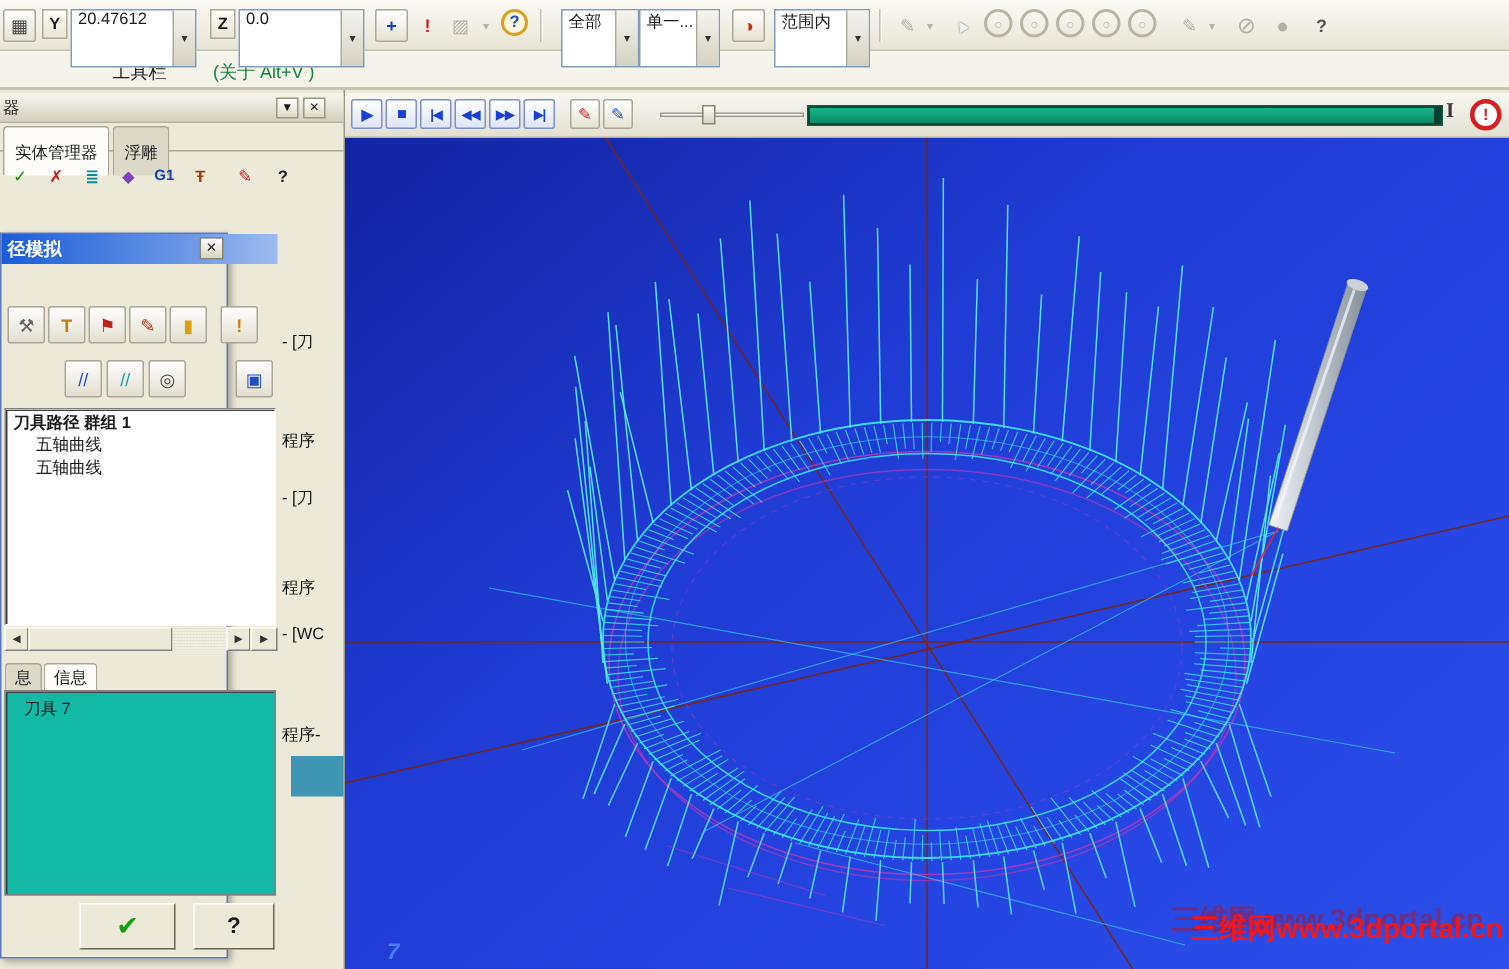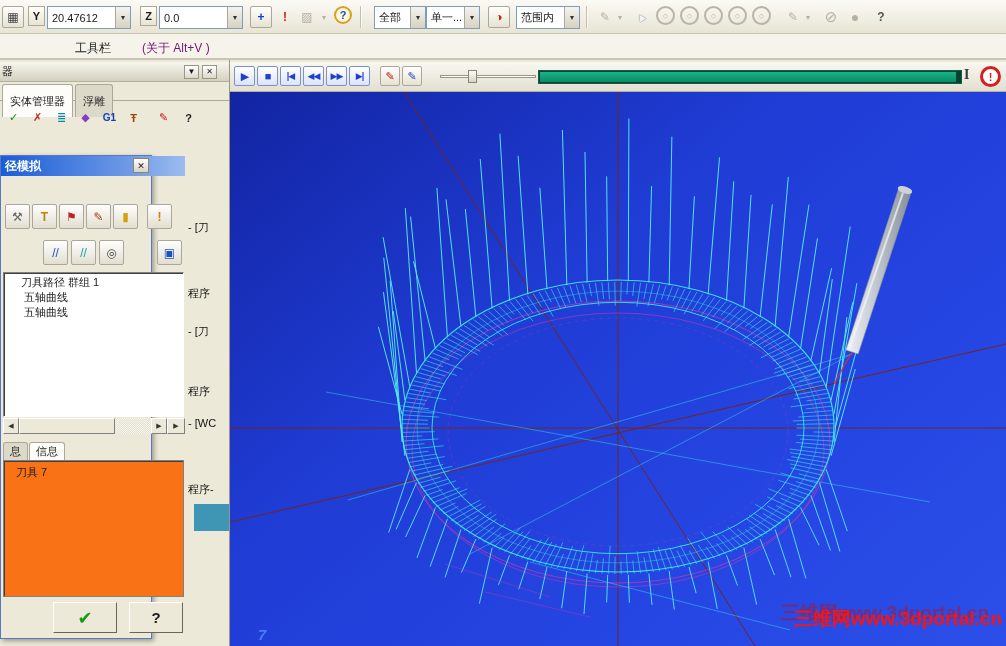--- a/index.html
+++ b/index.html
@@ -7,21 +7,21 @@
   body{font-family:"Liberation Sans","DejaVu Sans",sans-serif;font-size:12px;background:#ece9d8;position:relative;overflow:hidden;color:#1a1a1a}
 
   
   .toolbar-top{position:absolute;left:0;top:0;width:1006px;height:34px;background:linear-gradient(#fbfaf5,#e8e4d5);border-bottom:1px solid #c6c2b2;z-index:20}
   .t-item{position:absolute;top:6px;height:22px;display:flex;align-items:center;justify-content:center}
   .ib{width:22px;border:1px solid transparent;border-radius:2px;color:#444;font-size:12px}
   .ib.raised{border:1px solid #aca899;background:linear-gradient(#ffffff,#e6e2d2)}
   .ib.disabled{color:#b4b0a2}
   .sep{width:2px;height:22px;border-left:1px solid #c4c0b0;border-right:1px solid #fbfaf5}
   .coordbtn{width:17px;height:20px;border:1px solid #aca899;background:linear-gradient(#fffef8,#e8e4d4);font-weight:bold;font-size:11px;display:flex;align-items:center;justify-content:center}
-  .combo{background:#fff;border:1px solid #7f9db9;height:23px;display:flex;align-items:center;font-size:11px}
+  .combo{background:#fff;border:1px solid #7f9db9;height:39px;display:flex;align-items:flex-start;font-size:11px}
   .combo .ctext{padding:0 4px;white-space:nowrap;overflow:hidden;flex:1}
   .combo .carrow{width:15px;height:100%;background:linear-gradient(#f4f3ee,#d6d2c2);border-left:1px solid #aca899;display:flex;align-items:center;justify-content:center;font-size:8px;color:#333}
   .roundic{width:19px;height:19px;border-radius:50%;border:2px solid #b8b4a6;color:#b8b4a6;display:flex;align-items:center;justify-content:center;font-size:9px}
   .helpbadge{width:18px;height:18px;border-radius:50%;border:2px solid #d8a020;color:#2050c0;font-weight:bold;font-size:11px;display:flex;align-items:center;justify-content:center;background:#fdf6da}
 
   
   .menu-row{position:absolute;left:0;top:34px;width:1006px;height:26px;background:#f5f3ea;border-bottom:2px solid #c9c5b5;z-index:19}
   .menu-row span{position:absolute;top:6px;font-size:12px}
 
   
@@ -37,31 +37,31 @@
   .strip-item{position:absolute;left:188px;width:41px;font-size:11px;white-space:nowrap;overflow:hidden;color:#111}
   .strip-sel{position:absolute;left:194px;top:444px;width:35px;height:27px;background:#3e95b4}
 
   
   .dialog{position:absolute;left:0;top:155px;width:152px;height:484px;background:#ece9d8;border:1px solid #5a78c0;box-shadow:2px 2px 5px rgba(0,0,0,.35);z-index:10}
   .dlg-title{position:absolute;left:0;top:0;width:184px;height:20px;background:linear-gradient(90deg,#1a5cd8,#6f9ae6 70%,#9dbcf0);color:#fff;font-weight:bold;font-size:12px;display:flex;align-items:center;padding-left:4px}
   .dlg-close{position:absolute;right:2px;top:2px;width:16px;height:15px;border:1px solid #8a8674;background:linear-gradient(#fff,#d8d4c4);color:#222;font-size:9px;display:flex;align-items:center;justify-content:center}
   .dlg-btn{position:absolute;width:25px;height:25px;border:1px solid #aca899;border-radius:2px;background:linear-gradient(#fefefe,#e2decf);display:flex;align-items:center;justify-content:center;font-size:12px}
   .tree{position:absolute;left:2px;top:116px;width:181px;height:145px;background:#fff;border:1px solid #808080;border-right-color:#fff;border-bottom-color:#fff;box-shadow:inset 1px 1px 0 #404040;font-size:11px;padding-top:2px;overflow:hidden}
   .tree-row{height:15px;line-height:15px;white-space:nowrap}
-  .tree-row.root{padding-left:17px;font-weight:normal}
+  .tree-row.root{padding-left:5px;font-weight:bold}
   .tree-row.child{padding-left:20px}
   .tree-row.bold{font-weight:bold}
   .hscroll{position:absolute;left:2px;top:262px;width:182px;height:16px;background:#f2f0e4;display:flex}
   .sbtn{width:16px;height:16px;border:1px solid;border-color:#fff #808080 #808080 #fff;background:#ece9d8;font-size:7px;display:flex;align-items:center;justify-content:center;color:#333}
   .sthumb{width:96px;height:16px;border:1px solid;border-color:#fff #808080 #808080 #fff;background:#ece9d8}
   .strack{flex:1;background:repeating-conic-gradient(#f6f4ea 0 25%,#e4e1d2 0 50%) 0 0/2px 2px}
   .dlg-tabs{position:absolute;left:2px;top:286px;height:18px;display:flex}
   .dtab{height:18px;padding:0 6px;font-size:11px;border:1px solid #aca899;border-bottom:none;border-radius:3px 3px 0 0;background:#ddd9c9;display:flex;align-items:center;margin-right:1px}
   .dtab.active{background:#fdfcf8}
-  .infobox{position:absolute;left:2px;top:304px;width:181px;height:137px;background:#f97316;border:1px solid #808080;box-shadow:inset 1px 1px 0 #404040;font-size:11px;padding:4px 0 0 12px}
+  .infobox{position:absolute;left:2px;top:304px;width:181px;height:137px;background:#14b8a6;border:1px solid #808080;box-shadow:inset 1px 1px 0 #404040;font-size:11px;padding:4px 0 0 12px}
   .dlg-bottom-btn{position:absolute;top:446px;height:31px;border:1px solid;border-color:#fff #6a6656 #6a6656 #fff;background:#ece9d8;display:flex;align-items:center;justify-content:center}
 
   
   .viewport{position:absolute;left:230px;top:62px;width:776px;height:584px}
   .playbar{position:absolute;left:0;top:0;width:776px;height:30px;background:linear-gradient(#f8f7f1,#e3e0d1);border-bottom:1px solid #b4b0a0}
   .pb{position:absolute;top:4px;width:21px;height:20px;border:1px solid #7e90cc;border-radius:2px;background:linear-gradient(#ffffff,#dde4f6);color:#1b3fd0;font-size:9px;font-weight:bold;display:flex;align-items:center;justify-content:center;letter-spacing:-1px}
   .penb{position:absolute;top:4px;width:20px;height:20px;border:1px solid #aca899;border-radius:2px;background:linear-gradient(#fff,#e6e2d2);font-size:11px;display:flex;align-items:center;justify-content:center}
   .slider{position:absolute;left:210px;top:8px;width:96px;height:12px}
   .slider .track{position:absolute;left:0;top:5px;width:96px;height:3px;border:1px solid #9a9684;background:#fff}
   .slider .handle{position:absolute;left:28px;top:0;width:9px;height:13px;border:1px solid #8a8674;background:linear-gradient(#fdfcf6,#d8d4c4)}
@@ -171,21 +171,21 @@
     <div class="t-item ib disabled" style="left:844px;font-size:14px">
         <span>●</span>
       </div>
     <div class="t-item ib" style="left:870px;font-weight:bold;color:#555">
         <span>?</span>
       </div>
   </div>
 
   <div class="menu-row">
     <span style="left:75px">工具栏</span>
-    <span style="left:142px;color:#701a75">(关于 Alt+V )</span>
+    <span style="left:142px;color:#15803d">(关于 Alt+V )</span>
   </div>
 
   <div class="left-panel">
     <div class="panel-header">
       <span class="ttl">器</span>
       <span style="margin-left:auto"></span>
       <span class="mini" style="margin-right:1px">
           <span>▼</span>
         </span>
       <span class="mini" style="margin-right:12px">

